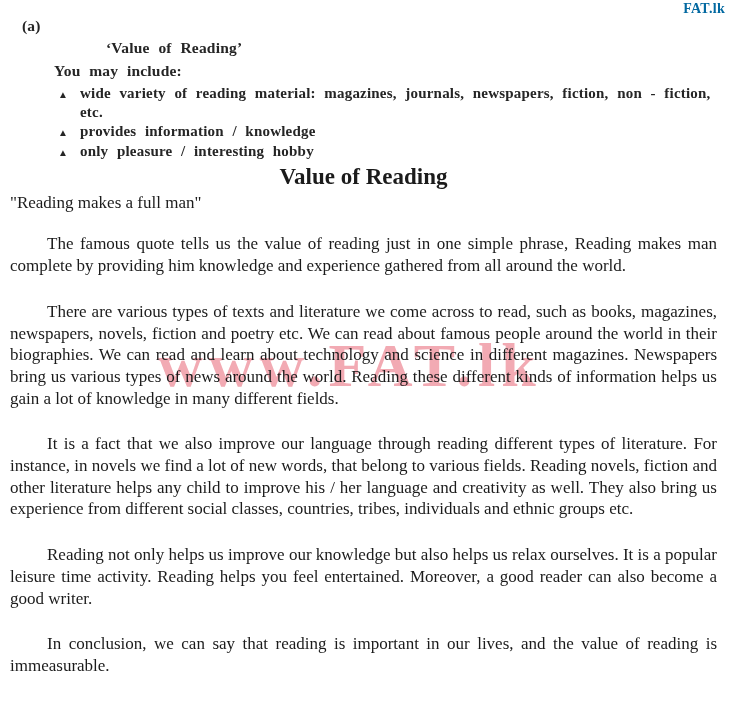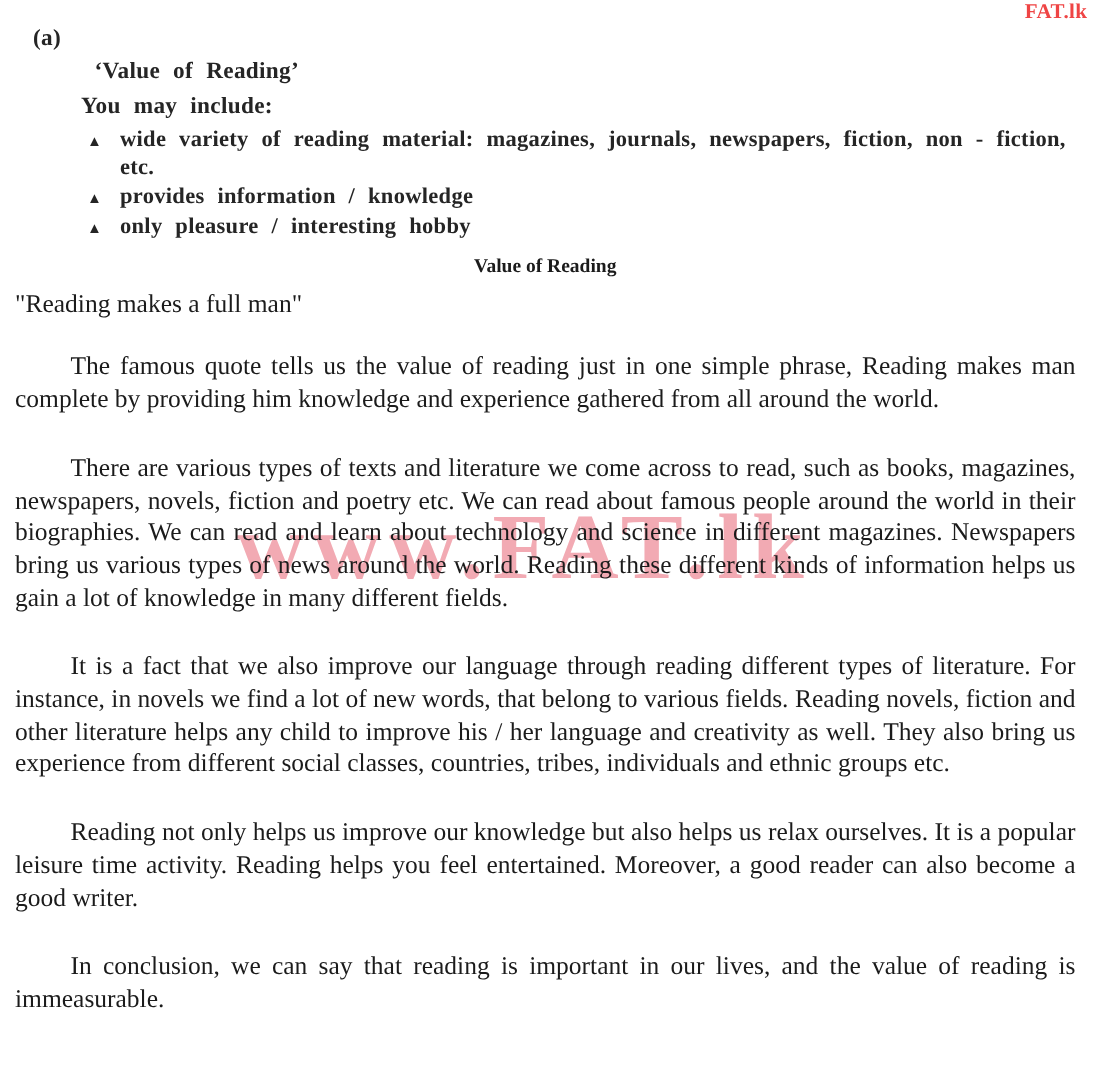--- a/index.html
+++ b/index.html
@@ -11,21 +11,21 @@
     overflow: hidden;
     font-family: "Liberation Serif", serif;
     color: #1e1e1e;
   }
 
   
   .site-tag {
     position: absolute;
     top: 1px;
     right: 4px;
-    color: #ef4444;
+    color: #0369a1;
     font-size: 14px;
     font-weight: 700;
     letter-spacing: 0.3px;
     z-index: 2;
   }
 
   
   .watermark {
     position: absolute;
     left: 158px;
@@ -46,21 +46,21 @@
     right: 16px;
     z-index: 1;
     font-size: 15.5px;
     font-weight: 700;
     color: #252525;
     word-spacing: 0.3em;
     letter-spacing: 0.2px;
   }
   .q-line1 { display: flex; line-height: 21px; }
   .q-label { width: 36px; flex: 0 0 auto; }
-  .q-topic { margin-left: 41px; line-height: 21px; margin-top: 1px; }
+  .q-topic { margin-left: 84px; line-height: 21px; margin-top: 1px; }
   .q-include { margin-left: 32px; line-height: 21px; margin-top: 2px; }
   .q-bullets { margin-top: 3px; margin-left: 36px; }
   .q-bullet { display: flex; line-height: 19px; align-items: baseline; }
   .q-bullet .tri {
     flex: 0 0 auto;
     width: 22px;
     font-size: 10px;
     letter-spacing: 0;
     word-spacing: 0;
   }
@@ -73,21 +73,21 @@
     left: 10px;
     right: 12px;
     z-index: 1;
     font-size: 17px;
     line-height: 21.7px;
     color: #1b1b1b;
   }
   .a-title {
     text-align: center;
     font-weight: 700;
-    font-size: 13px;
+    font-size: 23px;
     margin: 6px 0 4px 0;
   }
   .a-quote { margin: 0 0 20px 0; }
   .a-para {
     margin: 0 0 24px 0;
     text-align: justify;
     text-indent: 37px;
   }
   .a-para:last-child { margin-bottom: 5px; }
 </style>

